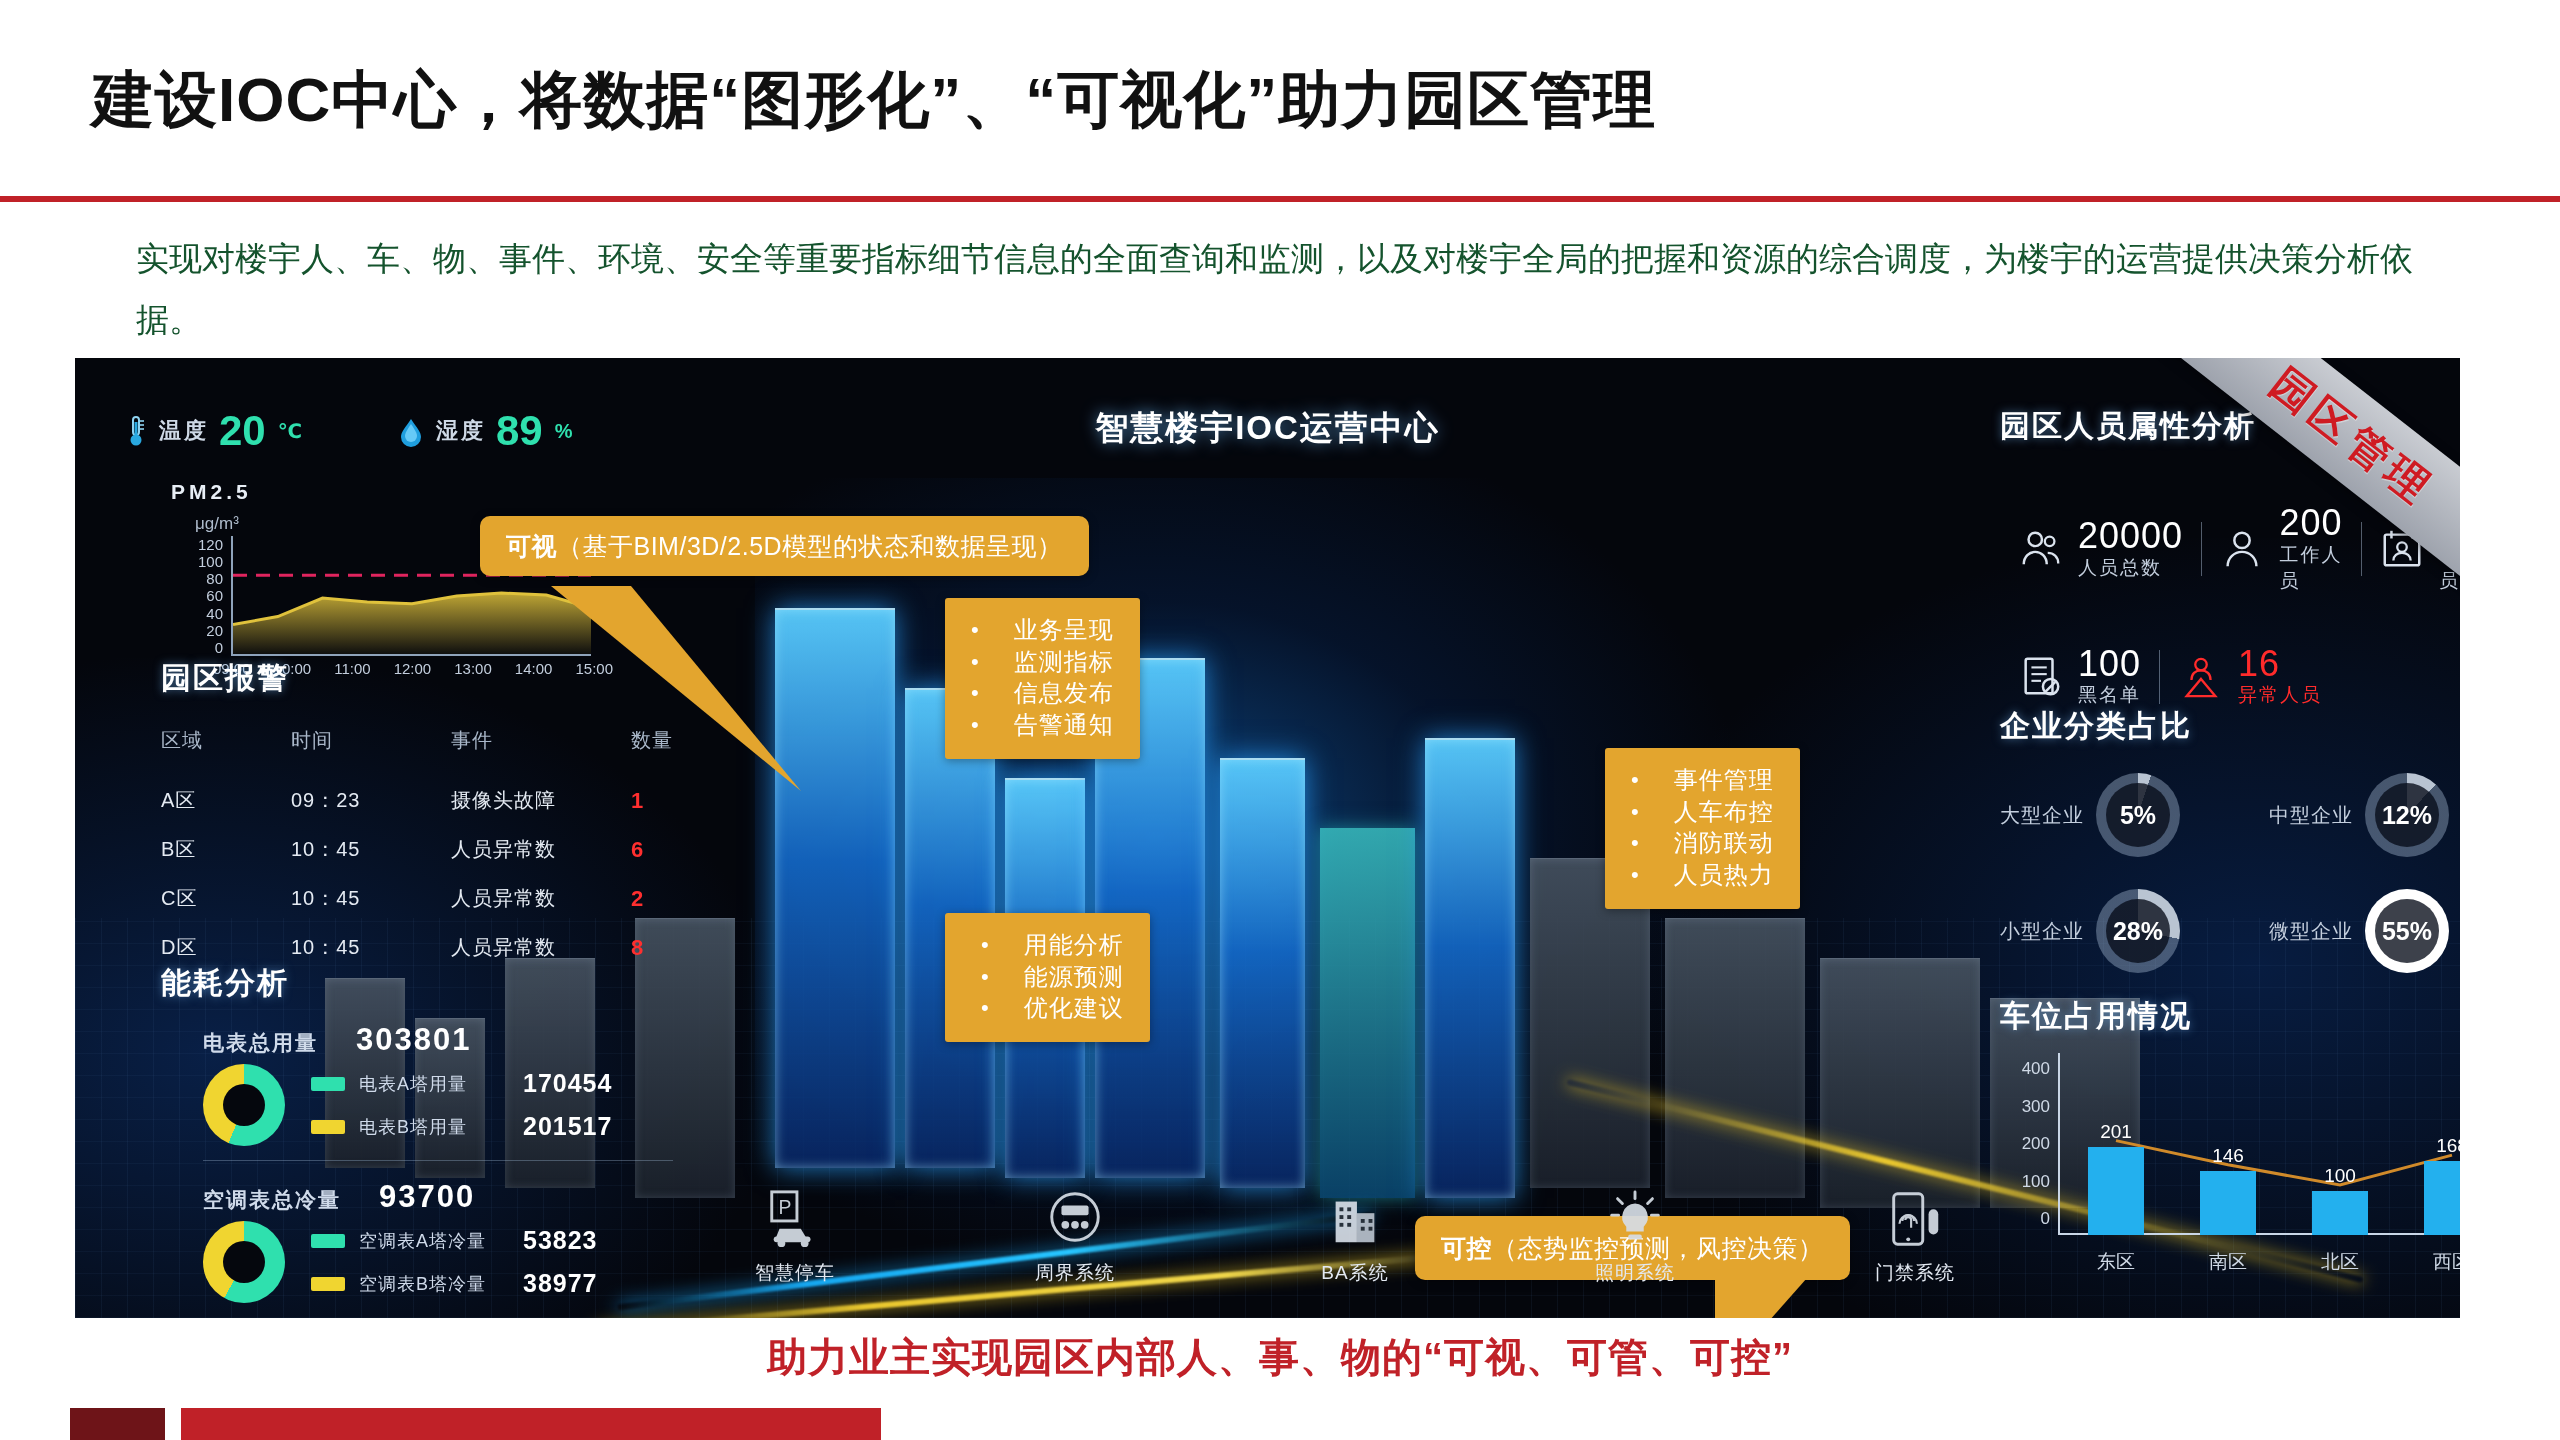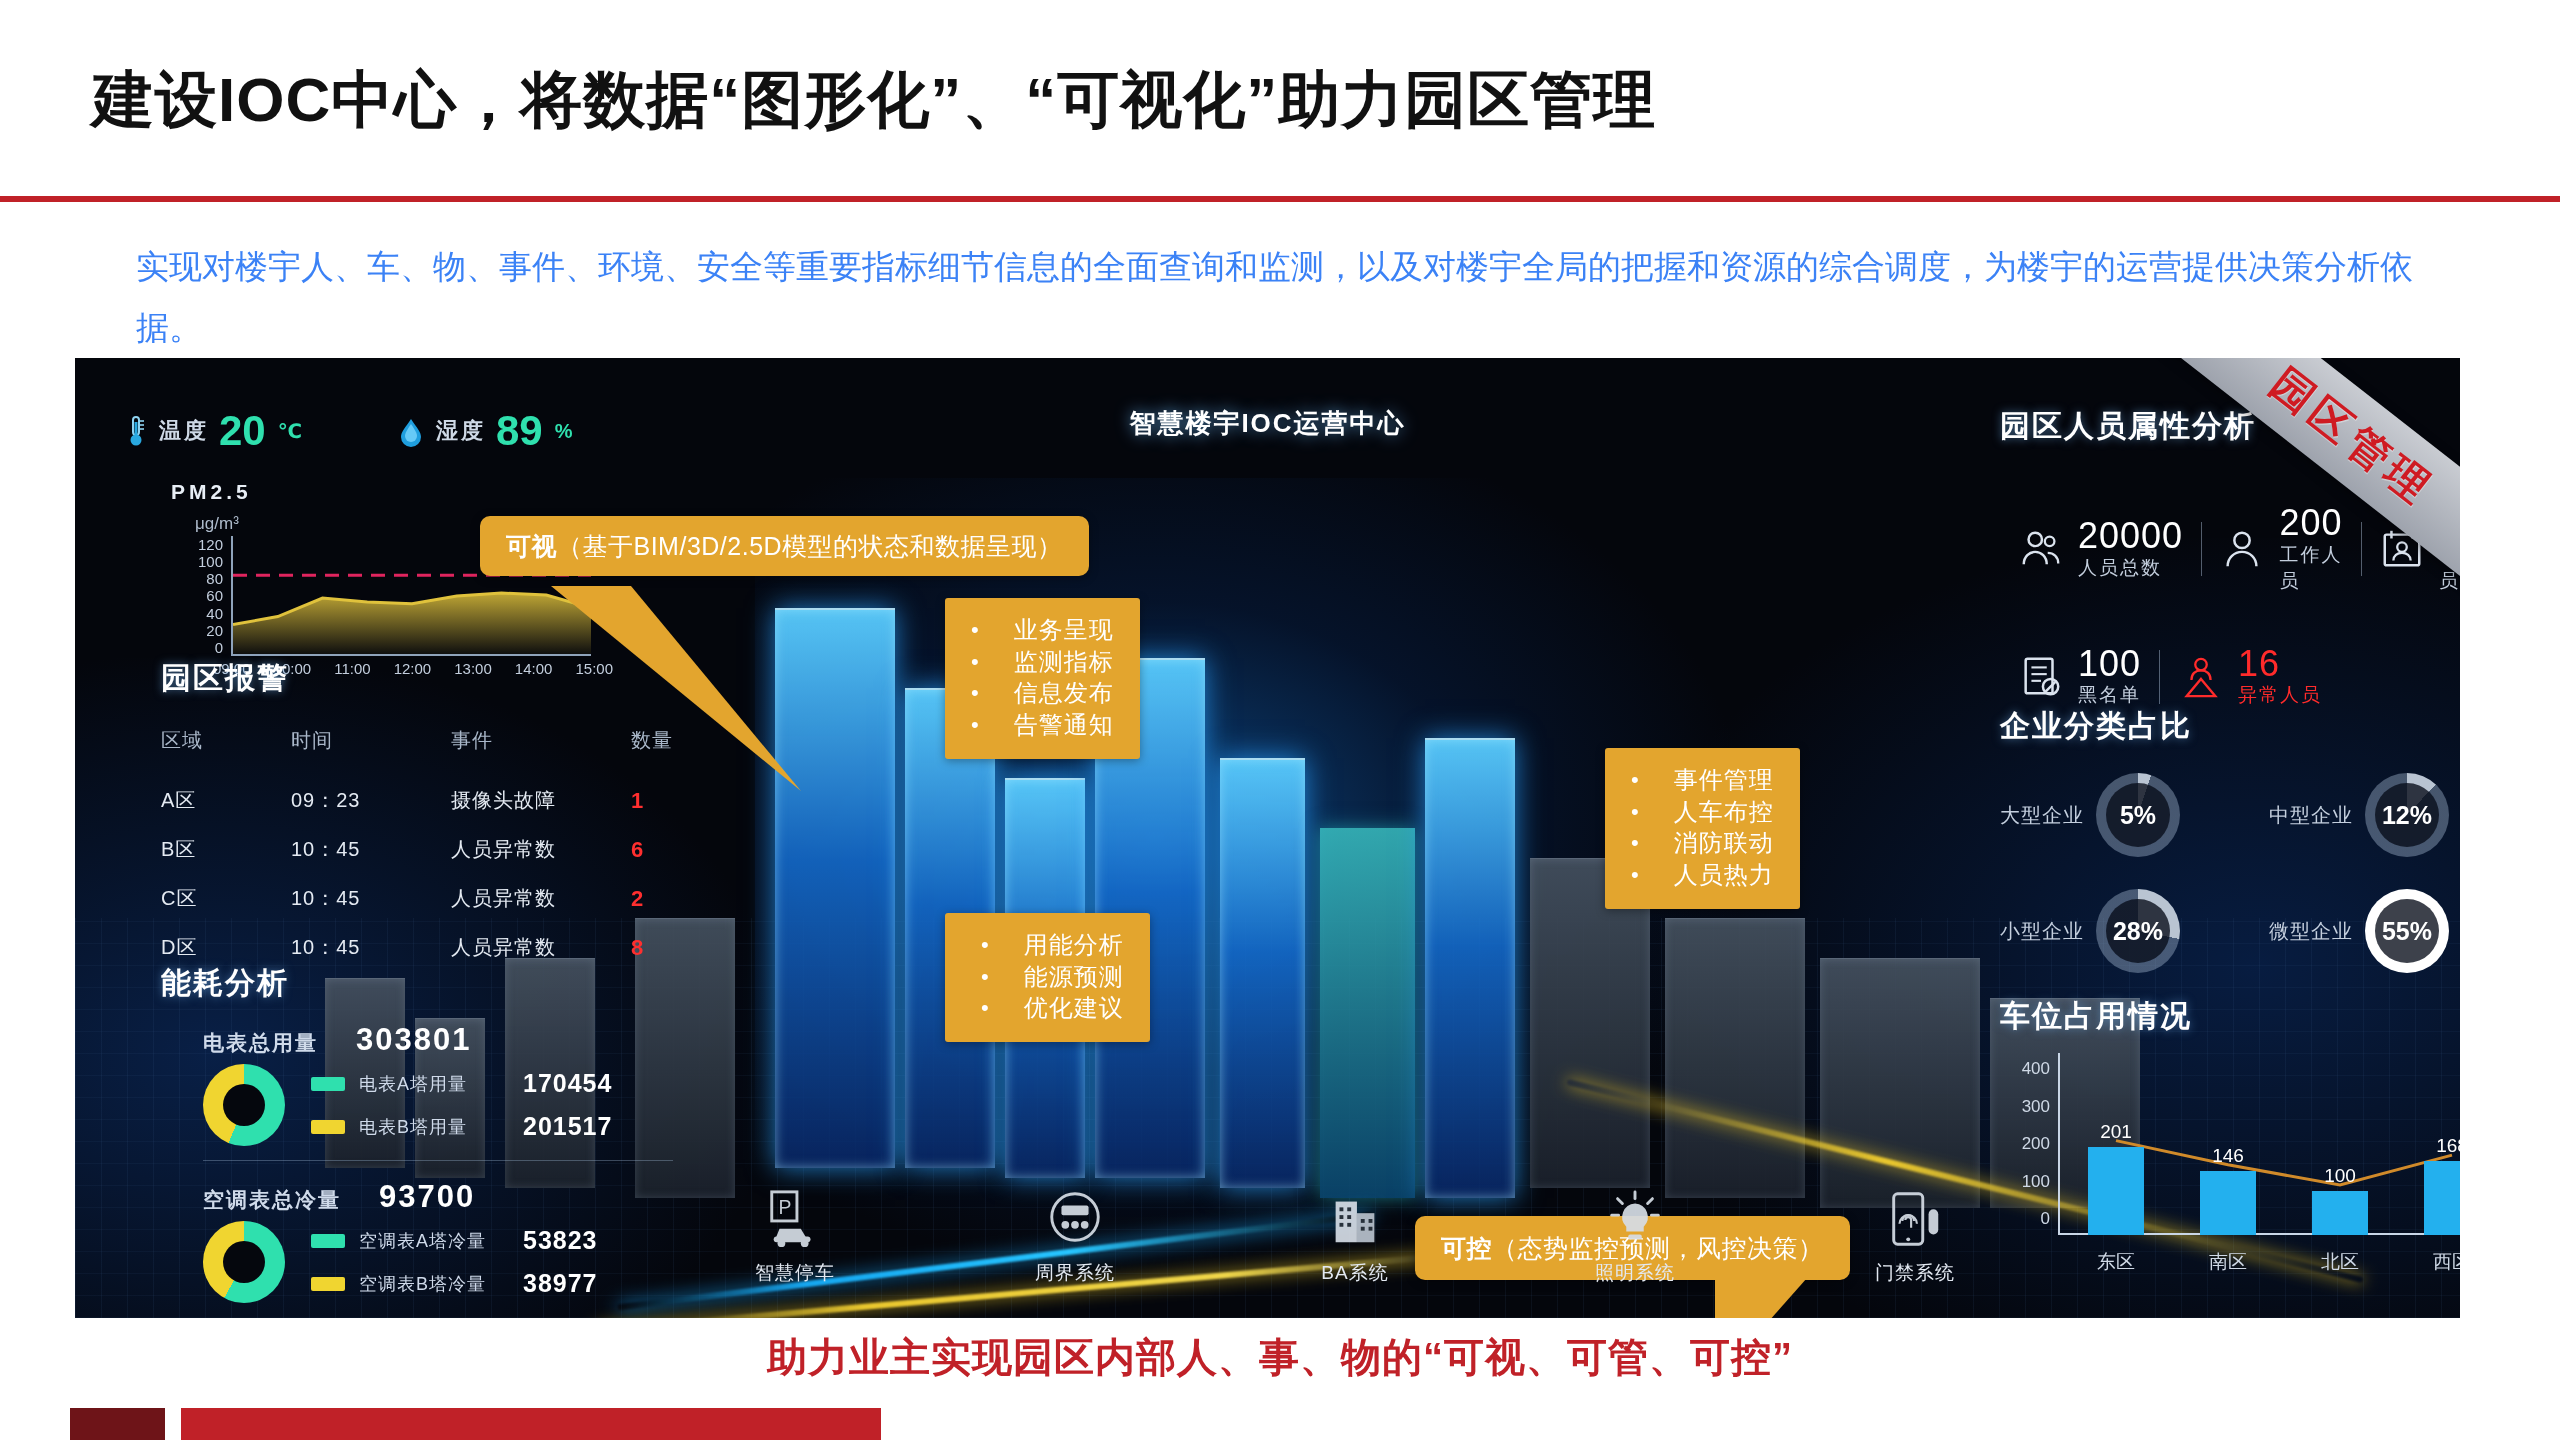--- a/index.html
+++ b/index.html
@@ -15,22 +15,22 @@
   #slide-title {
     position:absolute; left:92px; top:58px;
     font-size:62px; font-weight:bold; color:#111;
     letter-spacing:1px; white-space:nowrap;
   }
   #title-rule {
     position:absolute; left:0; top:196px; width:2560px; height:6px;
     background:#c02128;
   }
   #intro-para {
-    position:absolute; left:136px; top:236px; width:2290px;
-    font-size:33px; line-height:1.85; color:#3b82f6;
+    position:absolute; left:136px; top:228px; width:2290px;
+    font-size:33px; line-height:1.85; color:#14532d;
   }
 
   
   #dashboard {
     position:absolute; left:75px; top:358px;
     width:2385px; height:960px;
     background:#04060c;
     overflow:hidden;
   }
   
@@ -154,21 +154,21 @@
   .legend { display:flex; flex-direction:column; gap:14px; }
   .legend-row { display:flex; align-items:center; gap:14px; }
   .swatch { width:34px; height:14px; border-radius:2px; }
   .legend-label { color:#cfdaea; font-size:18px; letter-spacing:1px; width:150px; }
   .legend-value { color:#fff; font-size:25px; font-weight:bold; letter-spacing:1px; }
   #energy-divider { height:1px; background:rgba(160,185,215,.35); margin:14px 0 0 42px; width:470px; }
 
   
   #center-title {
     position:absolute; left:50%; top:48px; transform:translateX(-50%);
-    color:#ffffff; font-size:26px; font-weight:bold; letter-spacing:2px;
+    color:#ffffff; font-size:33px; font-weight:bold; letter-spacing:2px;
     text-shadow:0 0 16px rgba(110,190,255,.7); white-space:nowrap;
   }
 
   
   .callout {
     position:absolute; background:#e3a52e; color:#fff;
     border-radius:10px; display:flex; align-items:center; justify-content:center;
     font-size:25px; letter-spacing:.5px; padding:0 26px; white-space:nowrap;
     box-shadow:0 2px 10px rgba(0,0,0,.35);
   }

